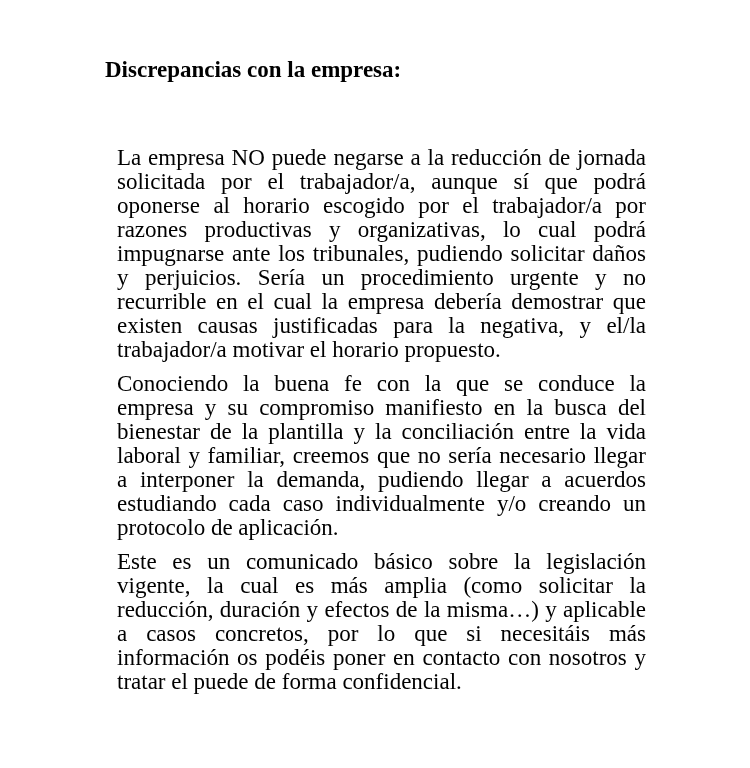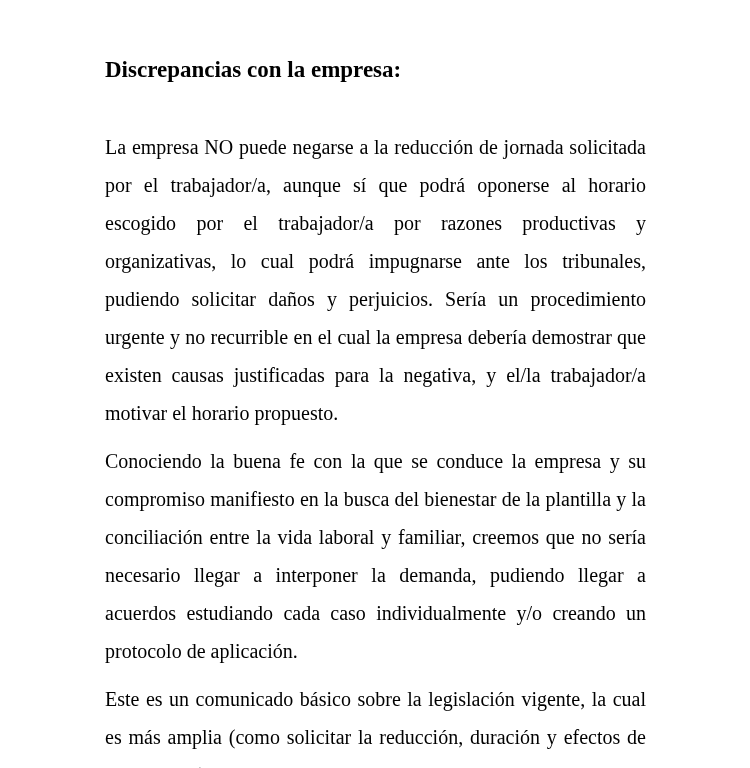--- a/index.html
+++ b/index.html
@@ -19,27 +19,27 @@
     height: 768px;
     padding: 56px 104px 0 105px;
     background: #ffffff;
     color: #000000;
     font-family: "Liberation Serif", "DejaVu Serif", serif;
   }
   .doc-heading {
     font-size: 23px;
     line-height: 27.5px;
     font-weight: bold;
-    margin: 0 0 44px 0;
+    margin: 0 0 62px 0;
     text-align: left;
   }
   .doc-paragraph {
-    font-size: 20px;
-    line-height: 38px;
-    margin: 0 0 10px 0;
+    font-size: 23px;
+    line-height: 24px;
+    margin: 0 0 10px 12px;
     text-align: justify;
     text-justify: inter-word;
   }
   .doc-paragraph:last-child {
     margin-bottom: 0;
   }
 </style>
 </head>
 <body>
 

